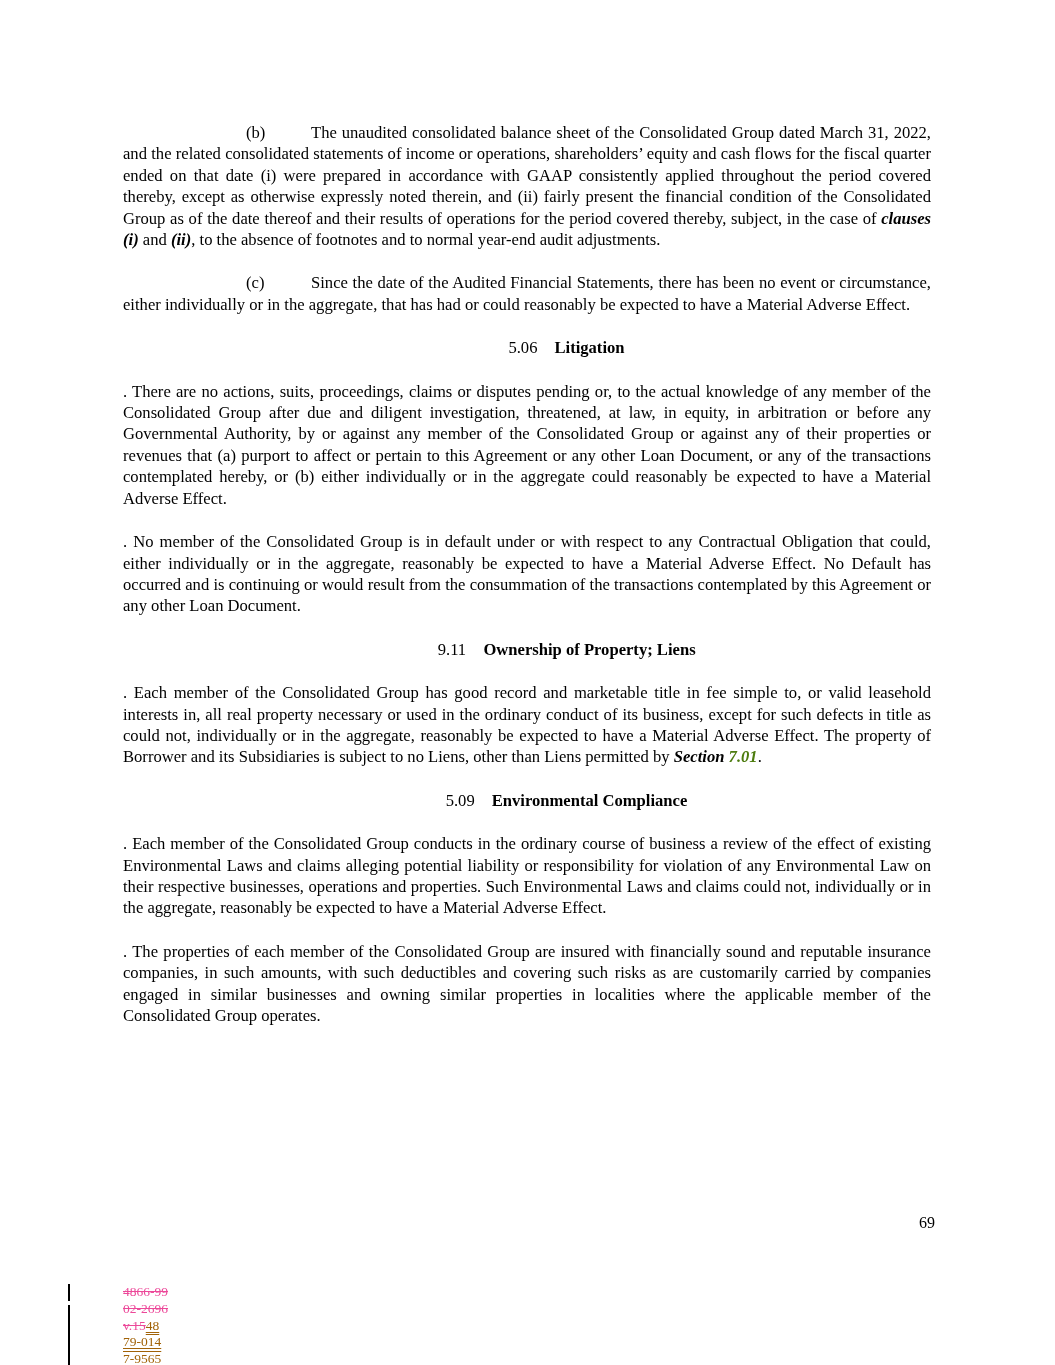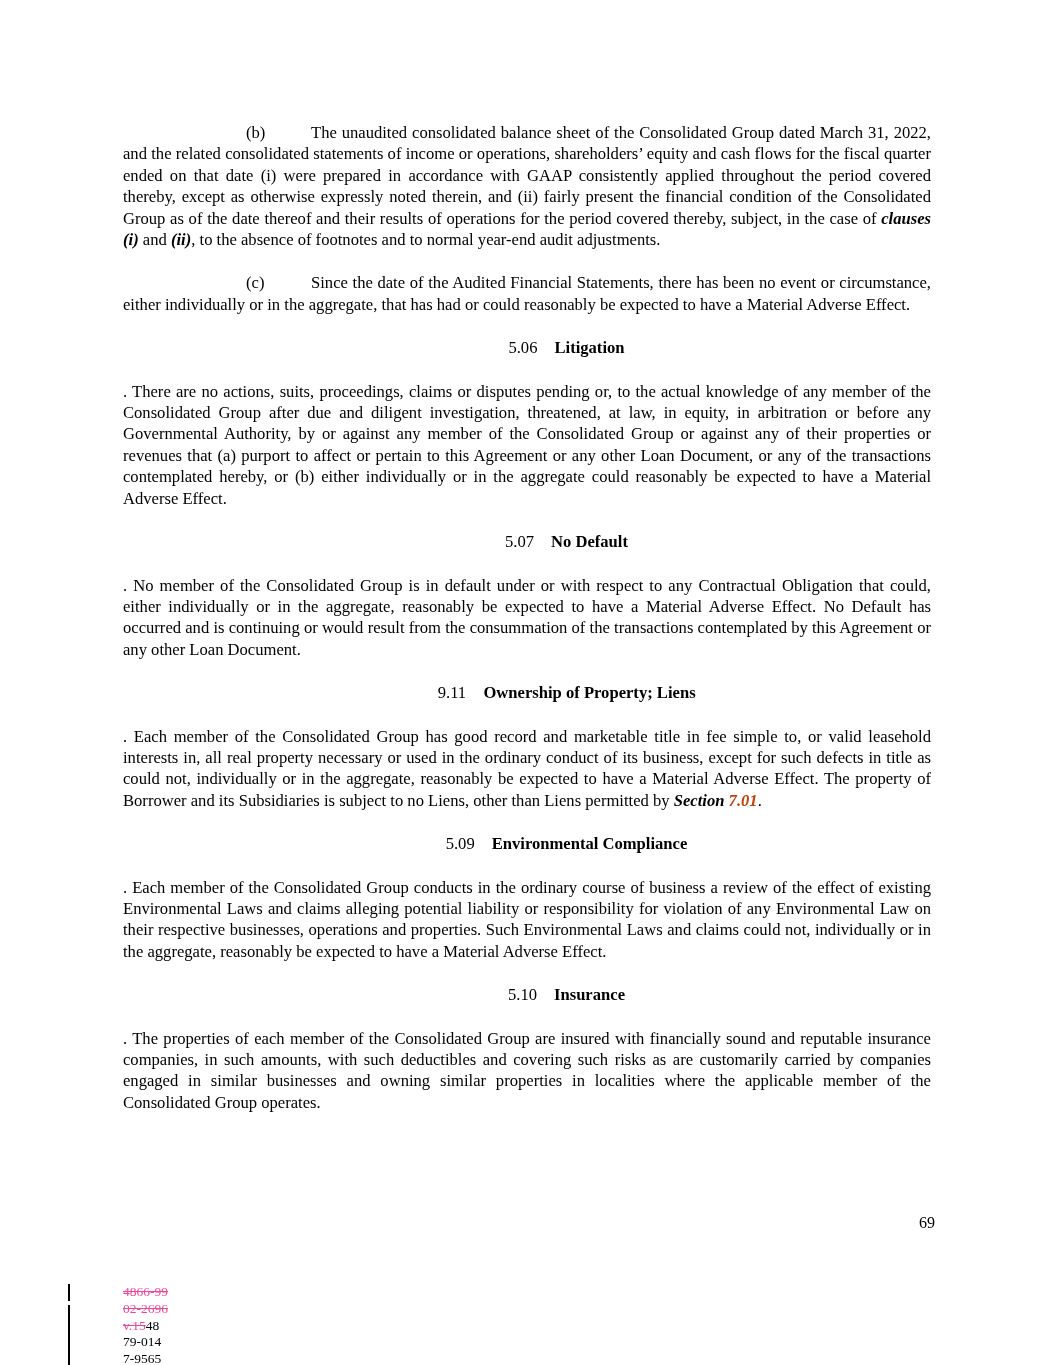--- a/index.html
+++ b/index.html
@@ -24,32 +24,33 @@
   .para {
     text-align: justify;
     margin-bottom: 22px;
   }
   .pfirst { text-indent: 123px; }
   .pnum { display: inline-block; width: 65px; text-indent: 0; }
   .heading { margin-left: 62px; margin-bottom: 22px; text-align: center; }
   .hnum { display: inline-block; width: 63px; }
   .htitle { font-weight: bold; }
   .bi { font-weight: bold; font-style: italic; }
-  .ref { font-weight: bold; font-style: italic; color: #c2410c; }
+  .ref { font-weight: bold; font-style: italic; color: #4d7c0f; }
   .footer-ids {
     position: absolute;
     left: 123px;
     top: 1284px;
     font-size: 13.5px;
     line-height: 16.8px;
     white-space: nowrap;
   }
   .del { color: #ec4899; text-decoration: line-through; }
   .ins {
-    color: #000000;
+    color: #a16207;
+    text-decoration: underline;
     text-decoration-style: double;
     text-underline-offset: 2px;
   }
   .changebar {
     position: absolute;
     left: 68px;
     width: 2px;
     background: #000000;
   }
   #bar1 { top: 1284px; height: 17px; }
@@ -66,30 +67,28 @@
 
 <div class="content">
 
   <p class="para pfirst"><span class="pnum">(b)</span><span>The unaudited consolidated balance sheet of the Consolidated Group dated March 31, 2022, and the related consolidated statements of income or operations, shareholders’ equity and cash flows for the fiscal quarter ended on that date (i) were prepared in accordance with GAAP consistently applied throughout the period covered thereby, except as otherwise expressly noted therein, and (ii) fairly present the financial condition of the Consolidated Group as of the date thereof and their results of operations for the period covered thereby, subject, in the case of </span><span class="bi">clauses (i)</span><span> and </span><span class="bi">(ii)</span><span>, to the absence of footnotes and to normal year-end audit adjustments.</span></p>
 
   <p class="para pfirst"><span class="pnum">(c)</span><span>Since the date of the Audited Financial Statements, there has been no event or circumstance, either individually or in the aggregate, that has had or could reasonably be expected to have a Material Adverse Effect.</span></p>
 
   <p class="heading"><span class="hnum">5.06</span><span class="htitle">Litigation</span></p>
   <p class="para">. There are no actions, suits, proceedings, claims or disputes pending or, to the actual knowledge of any member of the Consolidated Group after due and diligent investigation, threatened, at law, in equity, in arbitration or before any Governmental Authority, by or against any member of the Consolidated Group or against any of their properties or revenues that (a) purport to affect or pertain to this Agreement or any other Loan Document, or any of the transactions contemplated hereby, or (b) either individually or in the aggregate could reasonably be expected to have a Material Adverse Effect.</p>
 
-  <p class="heading"><span class="hnum">5.07</span><span class="htitle">No Default</span></p>
   <p class="para">. No member of the Consolidated Group is in default under or with respect to any Contractual Obligation that could, either individually or in the aggregate, reasonably be expected to have a Material Adverse Effect. No Default has occurred and is continuing or would result from the consummation of the transactions contemplated by this Agreement or any other Loan Document.</p>
 
   <p class="heading"><span class="hnum">9.11</span><span class="htitle">Ownership of Property; Liens</span></p>
   <p class="para"><span>. Each member of the Consolidated Group has good record and marketable title in fee simple to, or valid leasehold interests in, all real property necessary or used in the ordinary conduct of its business, except for such defects in title as could not, individually or in the aggregate, reasonably be expected to have a Material Adverse Effect. The property of Borrower and its Subsidiaries is subject to no Liens, other than Liens permitted by </span><span class="bi">Section </span><span class="ref">7.01</span><span>.</span></p>
 
   <p class="heading"><span class="hnum">5.09</span><span class="htitle">Environmental Compliance</span></p>
   <p class="para">. Each member of the Consolidated Group conducts in the ordinary course of business a review of the effect of existing Environmental Laws and claims alleging potential liability or responsibility for violation of any Environmental Law on their respective businesses, operations and properties. Such Environmental Laws and claims could not, individually or in the aggregate, reasonably be expected to have a Material Adverse Effect.</p>
 
-  <p class="heading"><span class="hnum">5.10</span><span class="htitle">Insurance</span></p>
   <p class="para">. The properties of each member of the Consolidated Group are insured with financially sound and reputable insurance companies, in such amounts, with such deductibles and covering such risks as are customarily carried by companies engaged in similar businesses and owning similar properties in localities where the applicable member of the Consolidated Group operates.</p>
 
 </div>
 
 <div class="changebar" id="bar1"></div>
 <div class="changebar" id="bar2"></div>
 
 <div class="footer-ids">
   <div><span class="del">4866-99</span><span class="ins"></span></div>
   <div><span class="del">02-2696</span><span class="ins"></span></div>

